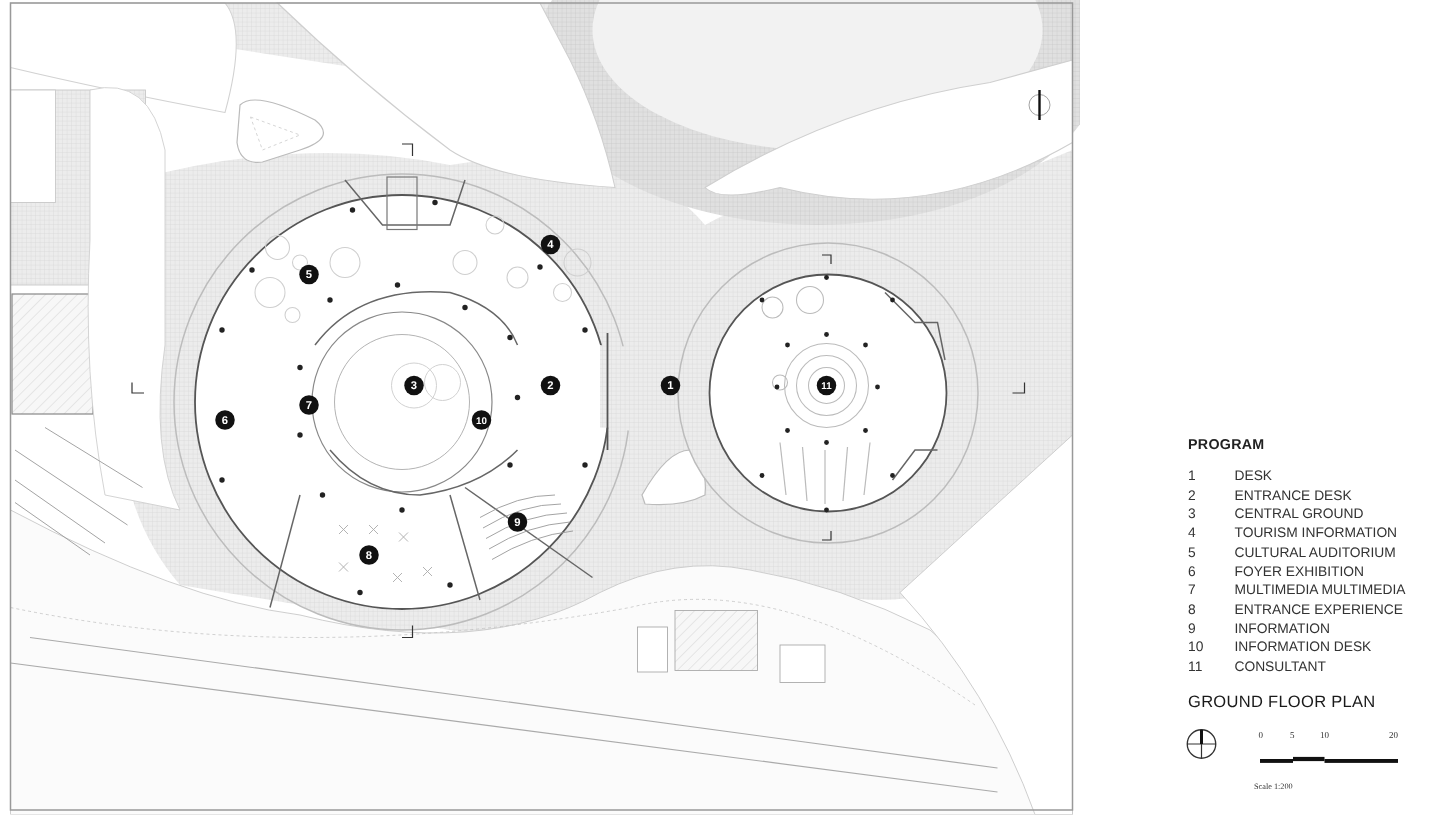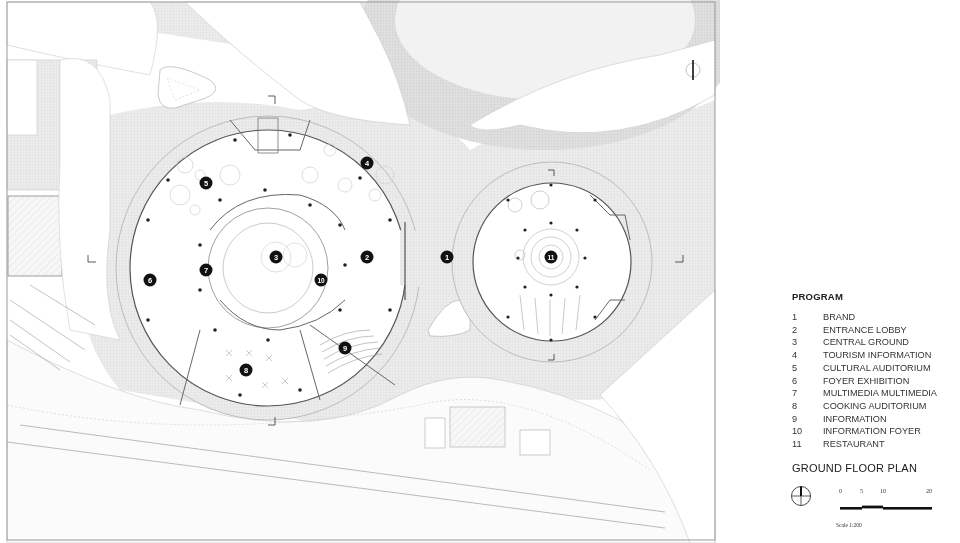--- a/index.html
+++ b/index.html
@@ -263,25 +263,25 @@
     </g>
 
   <rect x="7" y="2" width="708" height="538" fill="none" stroke="#999" stroke-width="1"></rect>
 </svg>
 
 <div class="legend">
   <div class="legend-title">PROGRAM</div>
   <div id="legend-rows">
       <div class="legend-row">
         <span class="legend-num">1</span>
-        <span>BRAND</span>
+        <span>DESK</span>
       </div>
       <div class="legend-row">
         <span class="legend-num">2</span>
-        <span>ENTRANCE LOBBY</span>
+        <span>ENTRANCE DESK</span>
       </div>
       <div class="legend-row">
         <span class="legend-num">3</span>
         <span>CENTRAL GROUND</span>
       </div>
       <div class="legend-row">
         <span class="legend-num">4</span>
         <span>TOURISM INFORMATION</span>
       </div>
       <div class="legend-row">
@@ -291,33 +291,33 @@
       <div class="legend-row">
         <span class="legend-num">6</span>
         <span>FOYER EXHIBITION</span>
       </div>
       <div class="legend-row">
         <span class="legend-num">7</span>
         <span>MULTIMEDIA MULTIMEDIA</span>
       </div>
       <div class="legend-row">
         <span class="legend-num">8</span>
-        <span>COOKING AUDITORIUM</span>
+        <span>ENTRANCE EXPERIENCE</span>
       </div>
       <div class="legend-row">
         <span class="legend-num">9</span>
         <span>INFORMATION</span>
       </div>
       <div class="legend-row">
         <span class="legend-num">10</span>
-        <span>INFORMATION FOYER</span>
+        <span>INFORMATION DESK</span>
       </div>
       <div class="legend-row">
         <span class="legend-num">11</span>
-        <span>RESTAURANT</span>
+        <span>CONSULTANT</span>
       </div>
     </div>
 </div>
 
 <div class="plan-title">GROUND FLOOR PLAN</div>
 
 <svg class="north" width="22" height="22" viewBox="0 0 22 22">
   <circle cx="11" cy="11" r="9.5" fill="none" stroke="#333" stroke-width="0.9"></circle>
   <line x1="1.5" y1="11" x2="20.5" y2="11" stroke="#333" stroke-width="0.8"></line>
   <line x1="11" y1="1.5" x2="11" y2="11" stroke="#111" stroke-width="2"></line>

